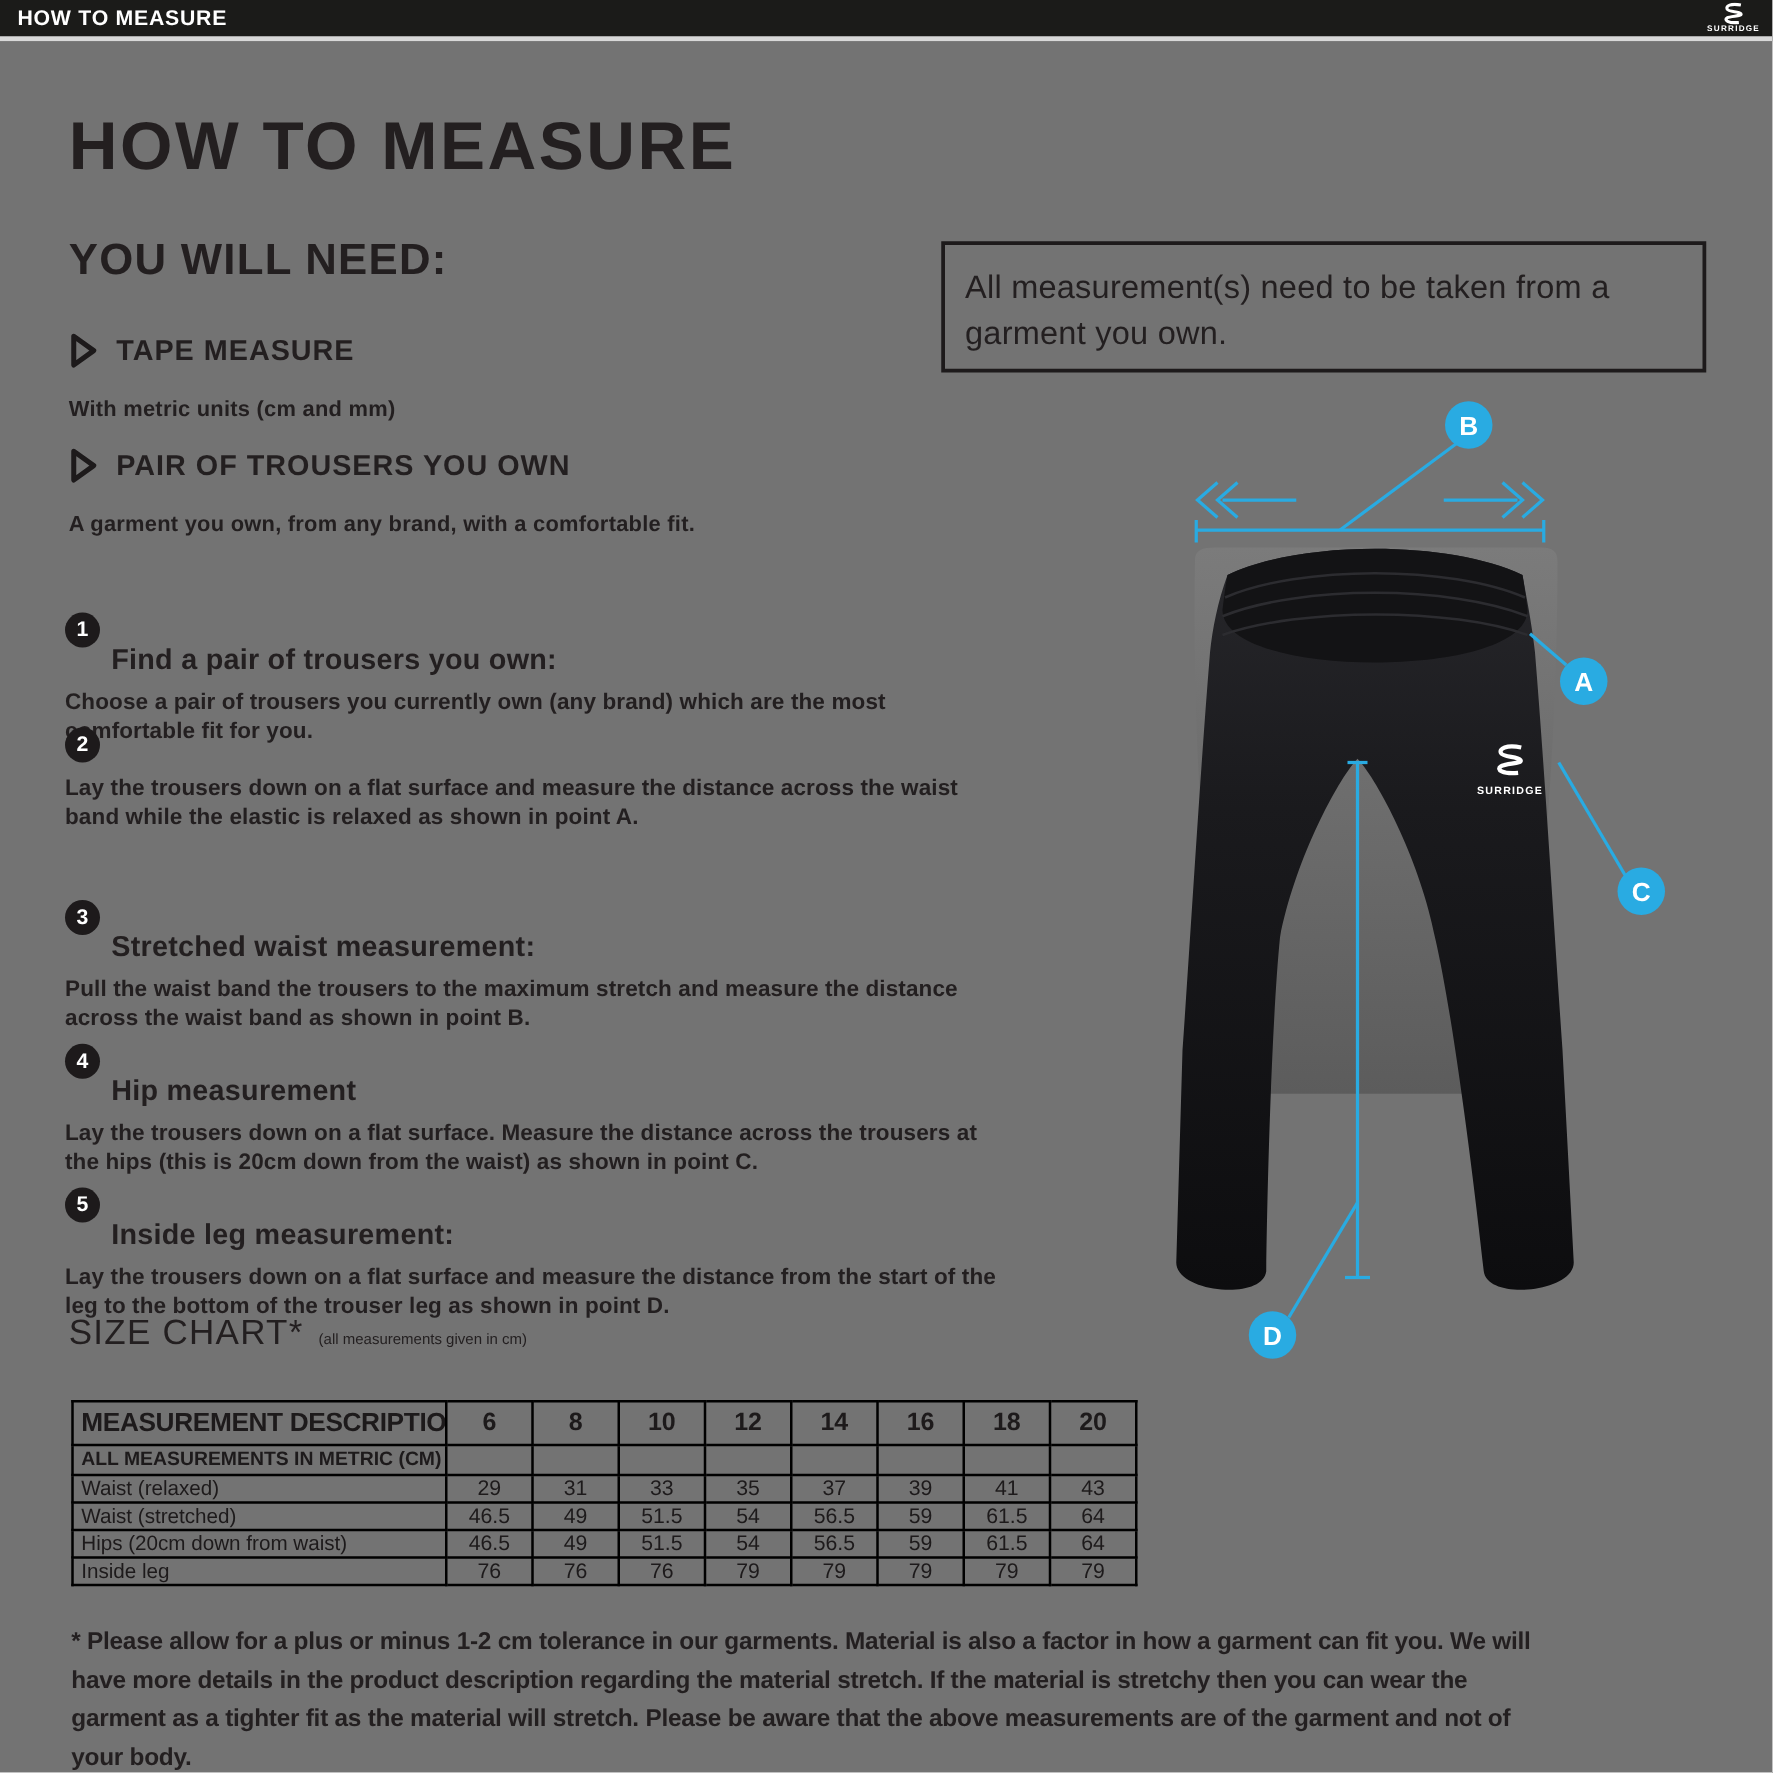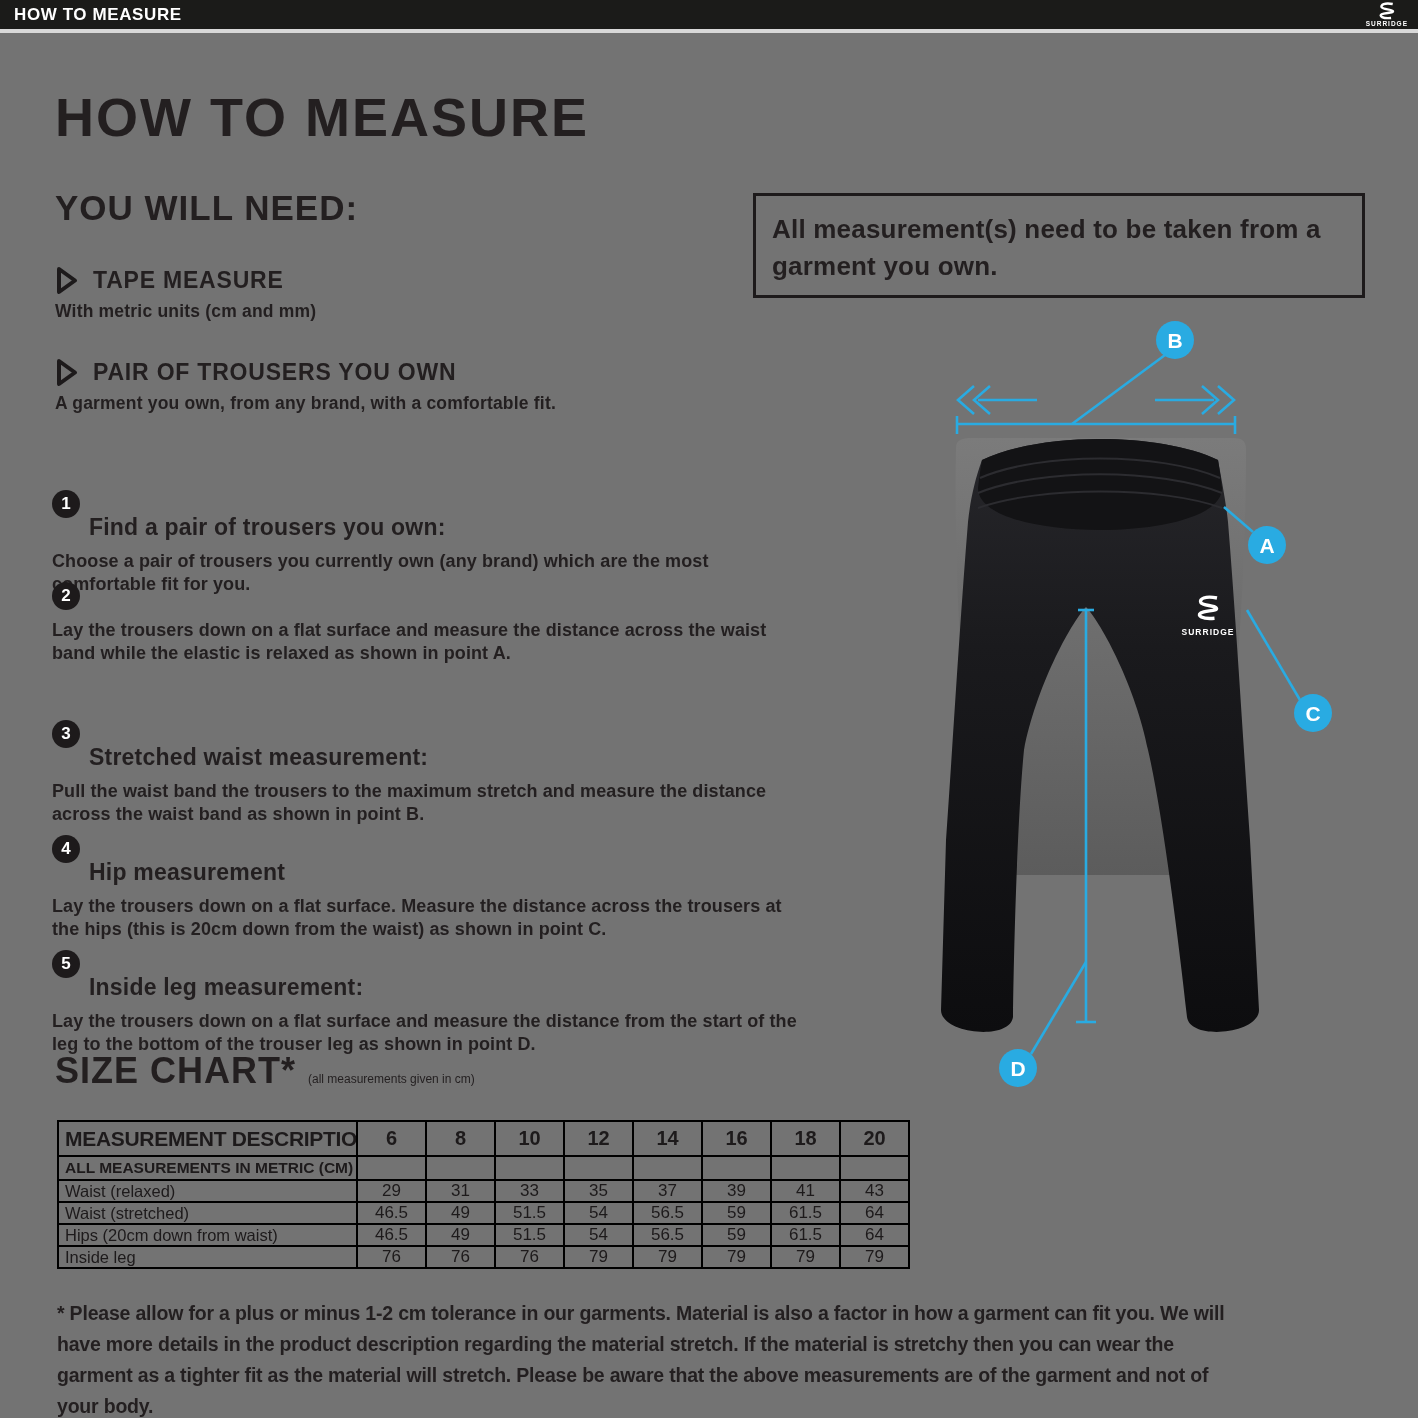--- a/index.html
+++ b/index.html
@@ -16,35 +16,35 @@
   .brand .s-icon{width:22px;height:18px;display:block;}
   .brand .brand-name{color:#ffffff;font-size:6.5px;font-weight:bold;letter-spacing:1px;margin-top:1px;}
   
   .page-title{position:absolute;left:55px;top:86px;font-size:54px;font-weight:bold;letter-spacing:2px;}
   .ywn-title{position:absolute;left:55px;top:188px;font-size:35px;font-weight:bold;letter-spacing:1px;}
   
   .need-item{position:absolute;left:55px;}
   .need-item .row{display:flex;align-items:center;gap:14px;}
   .tri-icon{width:24px;height:29px;flex:0 0 auto;}
   .need-label{font-size:23px;font-weight:bold;letter-spacing:.8px;}
-  .need-desc{font-size:17.5px;font-weight:bold;margin-top:6px;letter-spacing:.2px;}
+  .need-desc{font-size:17.5px;font-weight:bold;margin-top:22px;letter-spacing:.2px;}
   
   .step{position:absolute;left:52px;width:780px;}
   .step-head{display:flex;align-items:center;gap:9px;}
   .step-num{width:28px;height:28px;border-radius:50%;background:#1d1a1b;color:#fff;
     font-size:17px;font-weight:bold;display:flex;align-items:center;justify-content:center;flex:0 0 auto;}
   .step-heading{font-size:23px;font-weight:bold;letter-spacing:.2px;margin-top:47px;}
   .step-body{font-size:18px;font-weight:bold;line-height:22.5px;margin-top:9px;width:748px;letter-spacing:.1px;}
   
   .note-box{position:absolute;left:753px;top:193px;width:612px;height:105px;border:3px solid #1d1a1b;
     padding:15px 18px 0 16px;}
-  .note-text{font-size:26px;font-weight:bold;line-height:37px;letter-spacing:.2px;}
+  .note-text{font-size:26px;font-weight:normal;line-height:37px;letter-spacing:.2px;}
   
   .sc-head{position:absolute;left:55px;top:1050px;display:flex;align-items:baseline;gap:12px;}
-  .sc-title{font-size:36px;font-weight:bold;letter-spacing:1px;}
+  .sc-title{font-size:28px;font-weight:normal;letter-spacing:1px;}
   .sc-sub{font-size:12px;font-weight:normal;}
   table.size-table{position:absolute;left:57px;top:1120px;width:851px;border-collapse:collapse;table-layout:fixed;}
   .size-table td{border:2px solid #000;padding:0 6px;color:#1d1a1b;overflow:hidden;white-space:nowrap;}
   .size-table .hdr td{height:35px;font-weight:bold;}
   .size-table td.desc-hdr{font-size:21px;letter-spacing:-0.3px;}
   .size-table .hdr td.size-col{font-size:20px;text-align:center;}
   .size-table .metric td{height:24px;font-size:15.5px;font-weight:bold;}
   .size-table .data td{height:21px;font-size:16.5px;}
   .size-table .data td.val{text-align:center;font-size:17px;border-radius:11px;}
   

